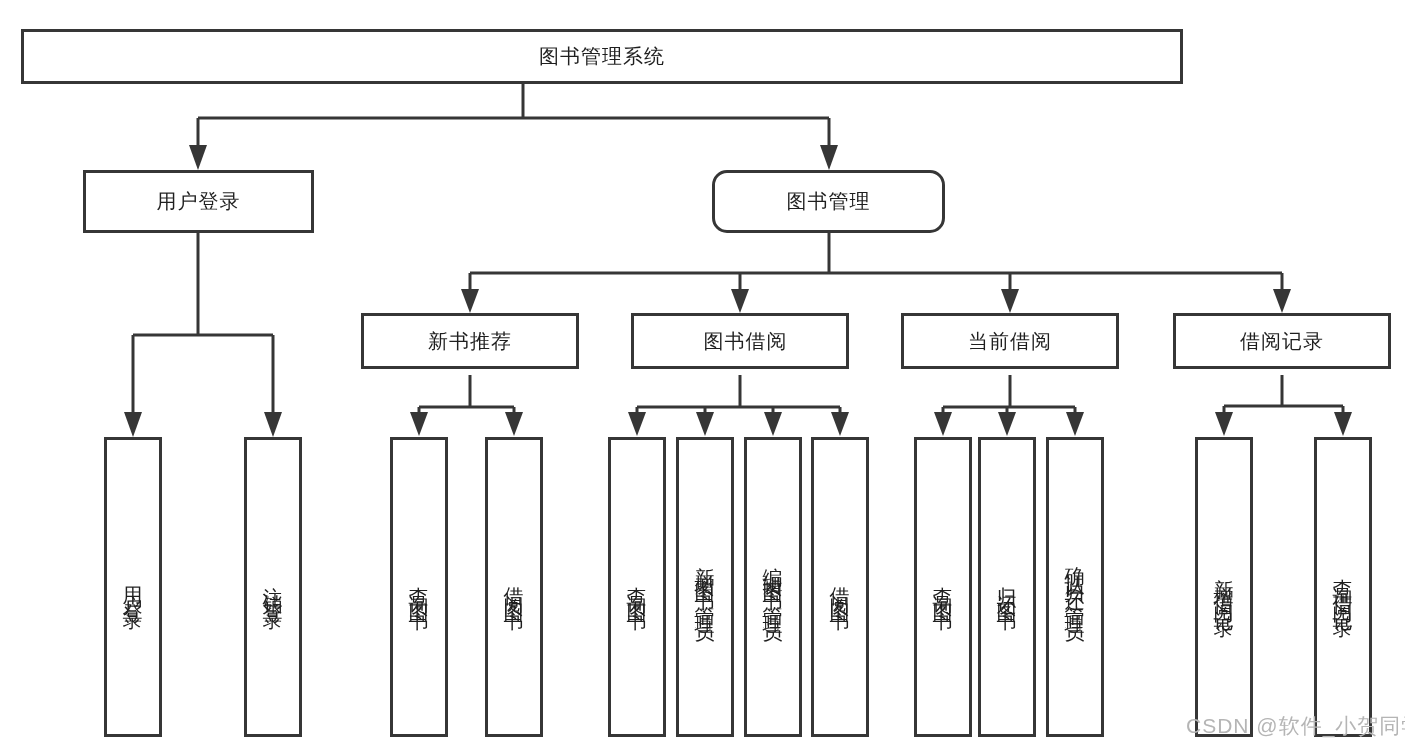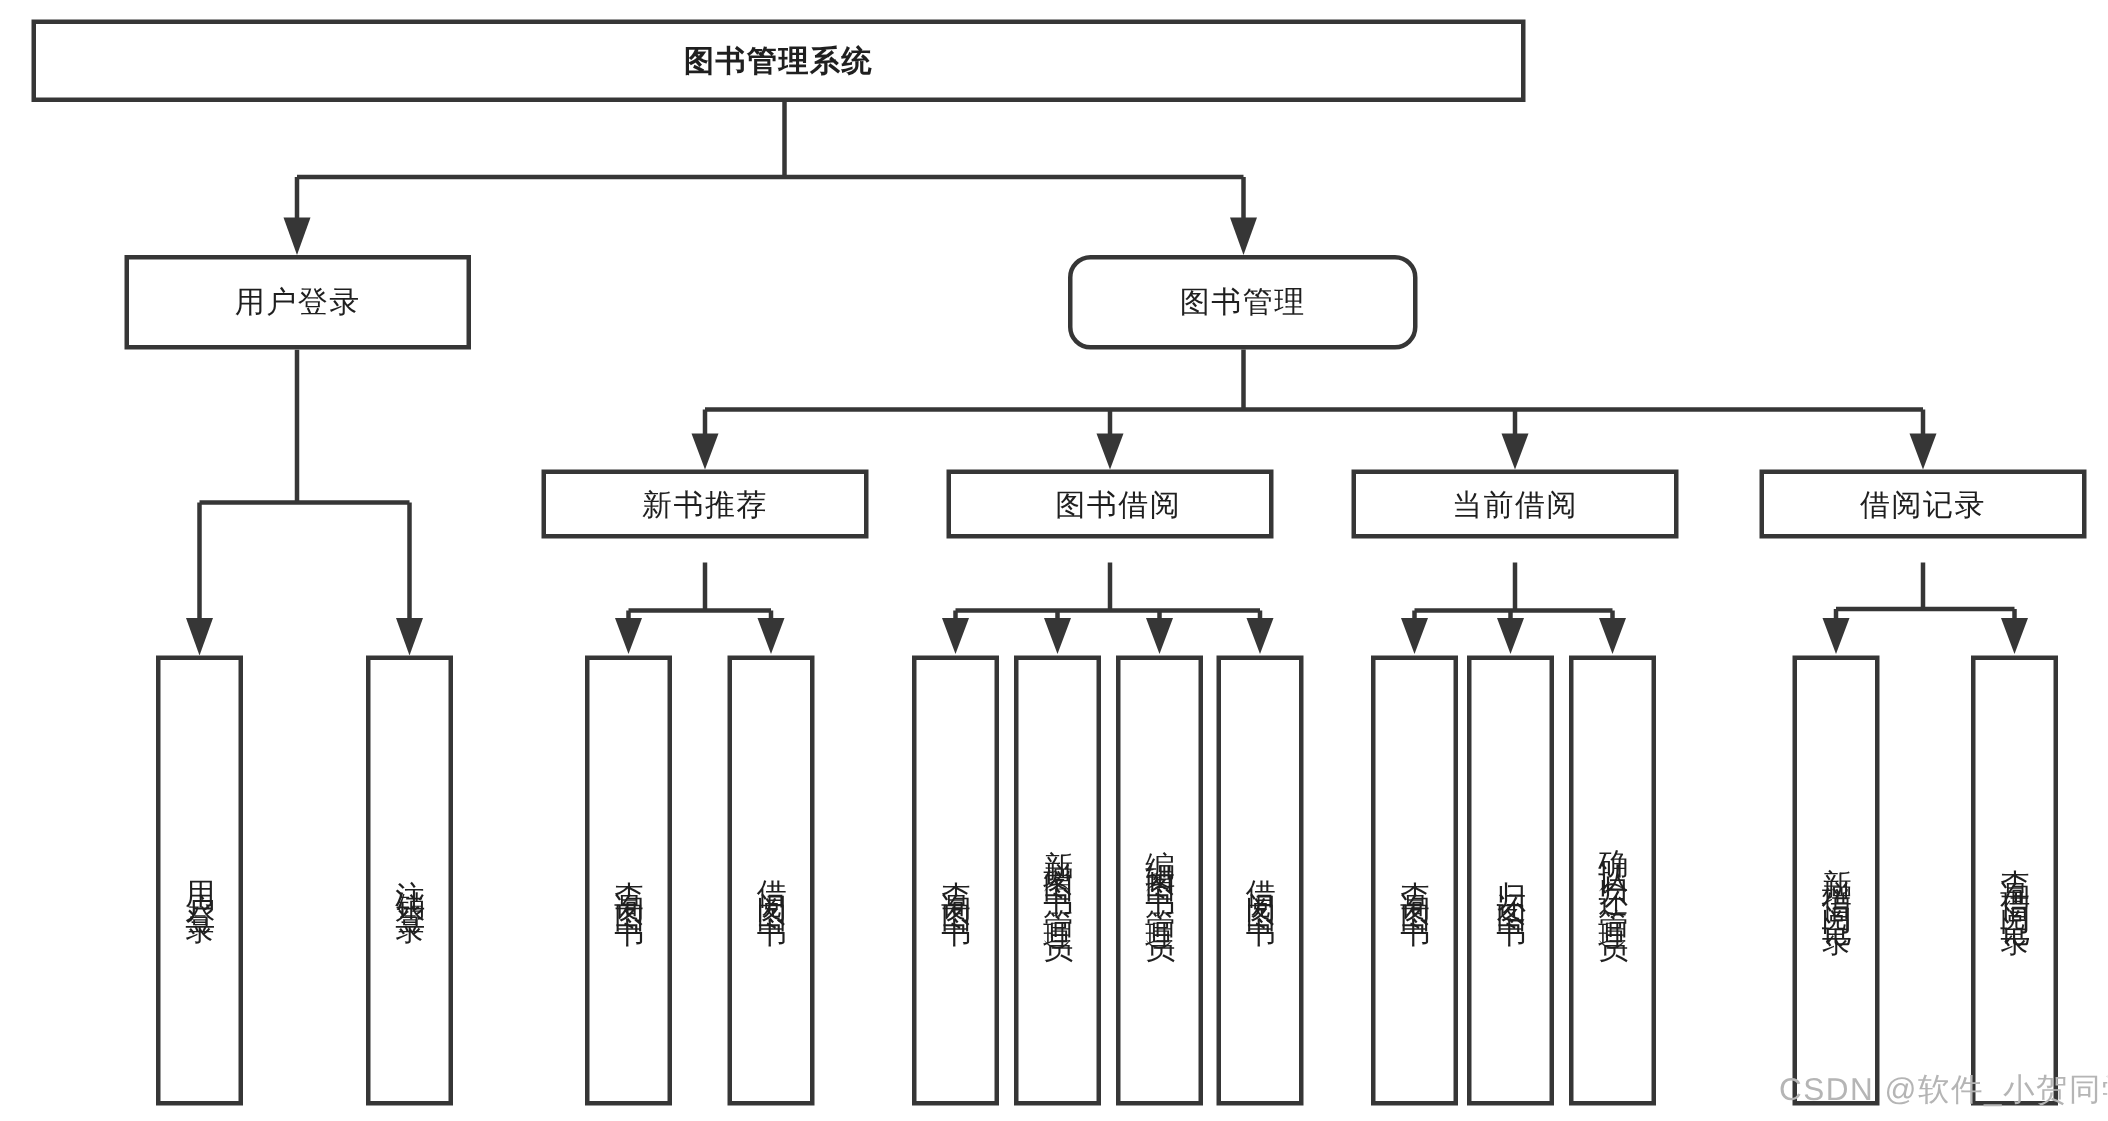--- a/index.html
+++ b/index.html
@@ -22,24 +22,24 @@
   }
   .hnode{font-size:20px;letter-spacing:1px;white-space:nowrap;}
   .vnode{
     font-size:20px;
     writing-mode:vertical-lr;
     text-orientation:upright;
     letter-spacing:8px;
     line-height:1;
   }
   
-  .n-root{left:21px;top:13px;width:996px;height:55px;font-weight:bold;}
+  .n-root{left:21px;top:29px;width:1162px;height:55px;}
   .n-user-login{left:83px;top:170px;width:231px;height:63px;}
   .n-book-mgmt{left:712px;top:170px;width:233px;height:63px;border-radius:15px;}
-  .n-l3{top:313px;height:46px;width:218px;}
+  .n-l3{top:313px;height:56px;width:218px;}
   .n-new-book{left:361px;}
   .n-book-borrow{left:631px;padding-left:11px;}
   .n-cur-borrow{left:901px;}
   .n-borrow-rec{left:1173px;}
   
   .leaf{top:437px;height:300px;width:58px;}
   .l-a1{left:104px;} .l-a2{left:244px;}
   .l-b1{left:390px;} .l-b2{left:485px;}
   .l-c1{left:608px;} .l-c2{left:676px;} .l-c3{left:744px;} .l-c4{left:811px;}
   .l-d1{left:914px;} .l-d2{left:978px;} .l-d3{left:1046px;}

